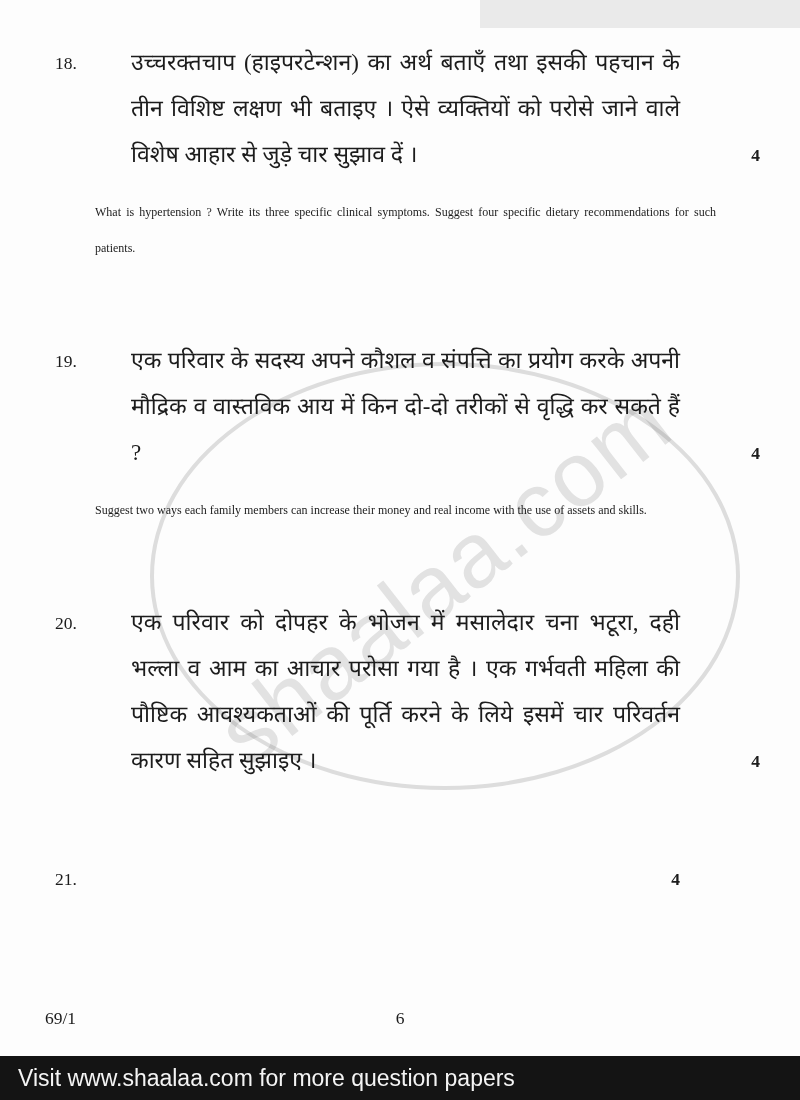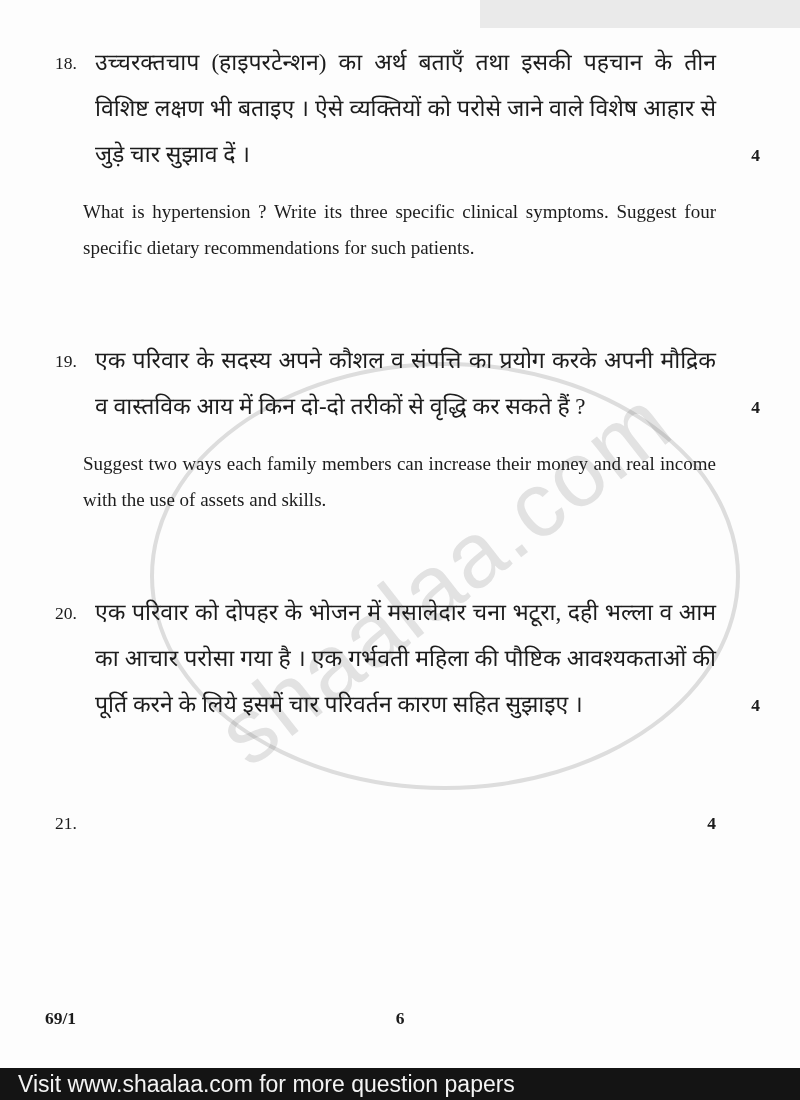--- a/index.html
+++ b/index.html
@@ -63,61 +63,62 @@
   }
   .content {
     position: relative;
     z-index: 1;
     padding: 40px 40px 0 55px;
   }
   .question { margin-bottom: 72px; }
   .q-row {
     display: grid;
     grid-template-columns: 40px 1fr 44px;
+    gap: 36px;
   }
   .q-num {
     font-size: 17.5px;
     line-height: 46px;
   }
   .q-hindi {
     font-size: 23px;
     line-height: 46px;
     text-align: justify;
   }
   .q-marks {
     font-size: 17.5px;
     font-weight: 700;
     line-height: 46px;
     text-align: right;
     align-self: end;
   }
   .q-english {
-    margin: 16px 44px 0 28px;
-    font-size: 19px;
+    margin: 16px 44px 0 40px;
+    font-size: 12px;
     line-height: 36px;
     text-align: justify;
   }
   .footer {
     position: absolute;
     top: 1008px;
     left: 0;
     width: 100%;
     height: 22px;
     z-index: 1;
-    font-weight: 700;
+    font-weight: 400;
     font-size: 17.5px;
   }
   .paper-code { position: absolute; left: 45px; }
   .page-number { position: absolute; left: 0; width: 100%; text-align: center; }
   .bottom-bar {
     position: absolute;
     bottom: 0;
     left: 0;
     width: 100%;
-    height: 32px;
+    height: 44px;
     background: #141414;
     color: #f4f4f4;
     font-family: "Liberation Sans", sans-serif;
     font-size: 23px;
     display: flex;
     align-items: center;
     padding-left: 18px;
     z-index: 2;
   }
 </style>

